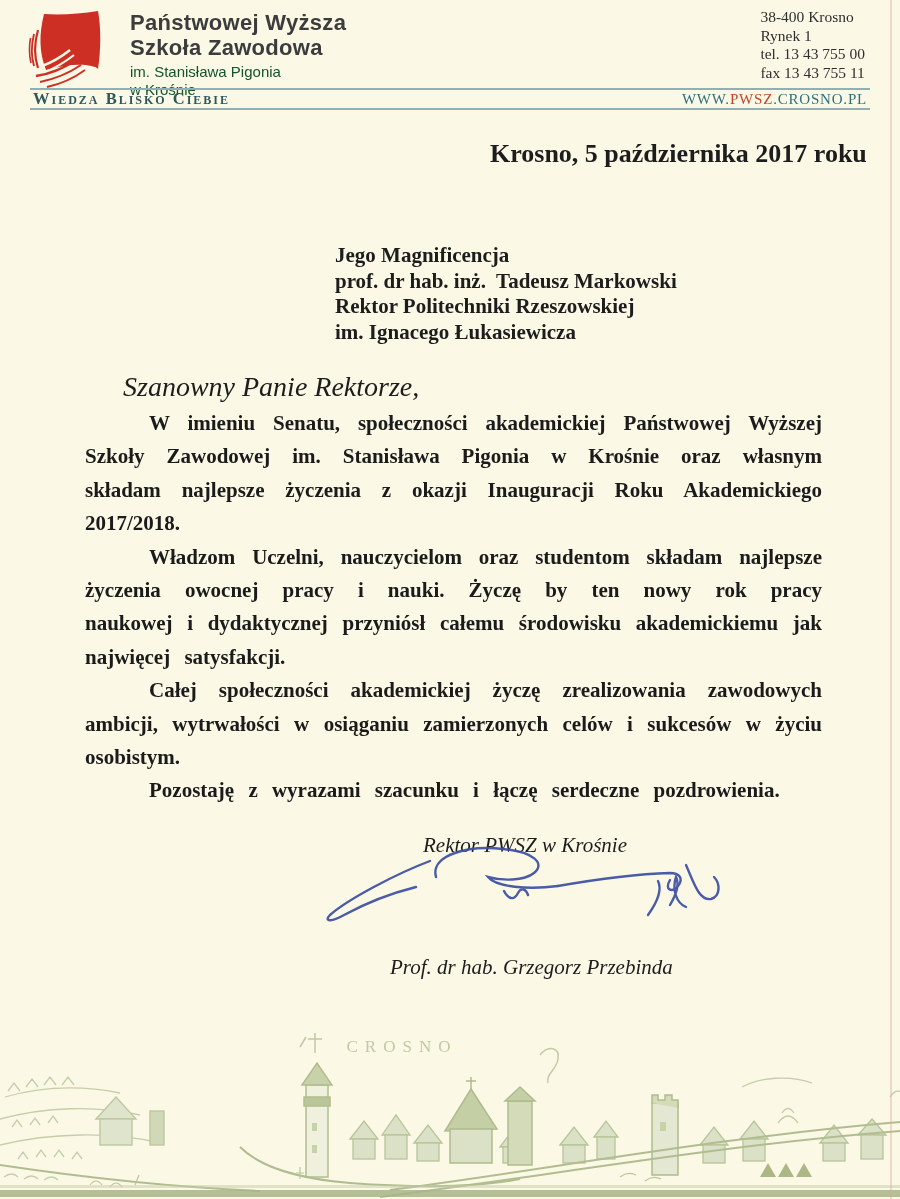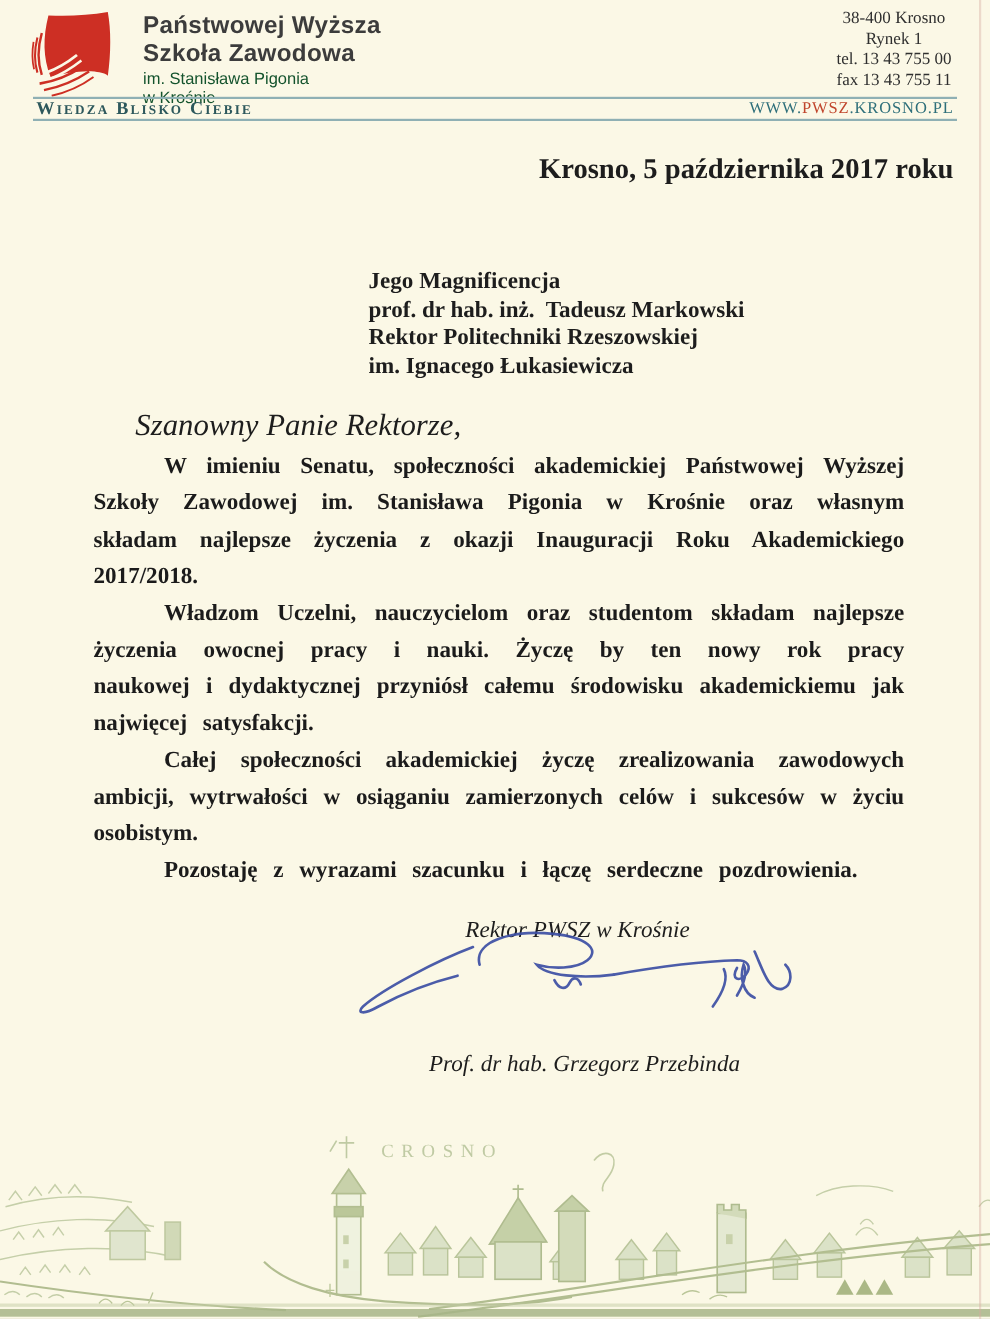--- a/index.html
+++ b/index.html
@@ -14,21 +14,21 @@
   .school-block { position:absolute; left:130px; top:10px; }
   .school-name {
     font-family:"Liberation Sans", sans-serif; font-weight:bold;
     font-size:22px; line-height:25px; color:#3c3c3c; letter-spacing:0.3px;
   }
   .school-sub {
     font-family:"Liberation Sans", sans-serif; font-weight:normal;
     font-size:15px; line-height:18px; color:#14532d; margin-top:3px;
   }
   .address-block {
-    position:absolute; top:8px; right:35px; text-align:center;
+    position:absolute; top:8px; right:35px; text-align:left;
     font-size:15.5px; line-height:18.5px; color:#2f2f2f;
   }
   .band {
     position:absolute; top:88px; left:30px; width:840px; height:22px;
     border-top:2px solid #8fb0b4; border-bottom:2px solid #8fb0b4;
     display:flex; justify-content:space-between; align-items:center; padding:0 3px;
   }
   .tagline {
     font-variant:small-caps; letter-spacing:2px; font-size:16.5px;
     color:#2d585c; font-weight:700;
@@ -92,21 +92,21 @@
 
   <div class="address-block">
     <div>38-400 Krosno</div>
     <div>Rynek 1</div>
     <div>tel. 13 43 755 00</div>
     <div>fax 13 43 755 11</div>
   </div>
 
   <div class="band">
     <span class="tagline">Wiedza Blisko Ciebie</span>
-    <span class="website"><span>WWW.</span><span class="hl">PWSZ</span><span>.KROSNO.PL</span></span>
+    <span class="website"><span>WWW.</span><span class="hl">PWSZ</span><span>.CROSNO.PL</span></span>
   </div>
 
   <div class="dateline">Krosno, 5 października 2017 roku</div>
 
   <div class="addressee">
     <div>Jego Magnificencja</div>
     <div>prof. dr hab. inż.  Tadeusz Markowski</div>
     <div>Rektor Politechniki Rzeszowskiej</div>
     <div>im. Ignacego Łukasiewicza</div>
   </div>

